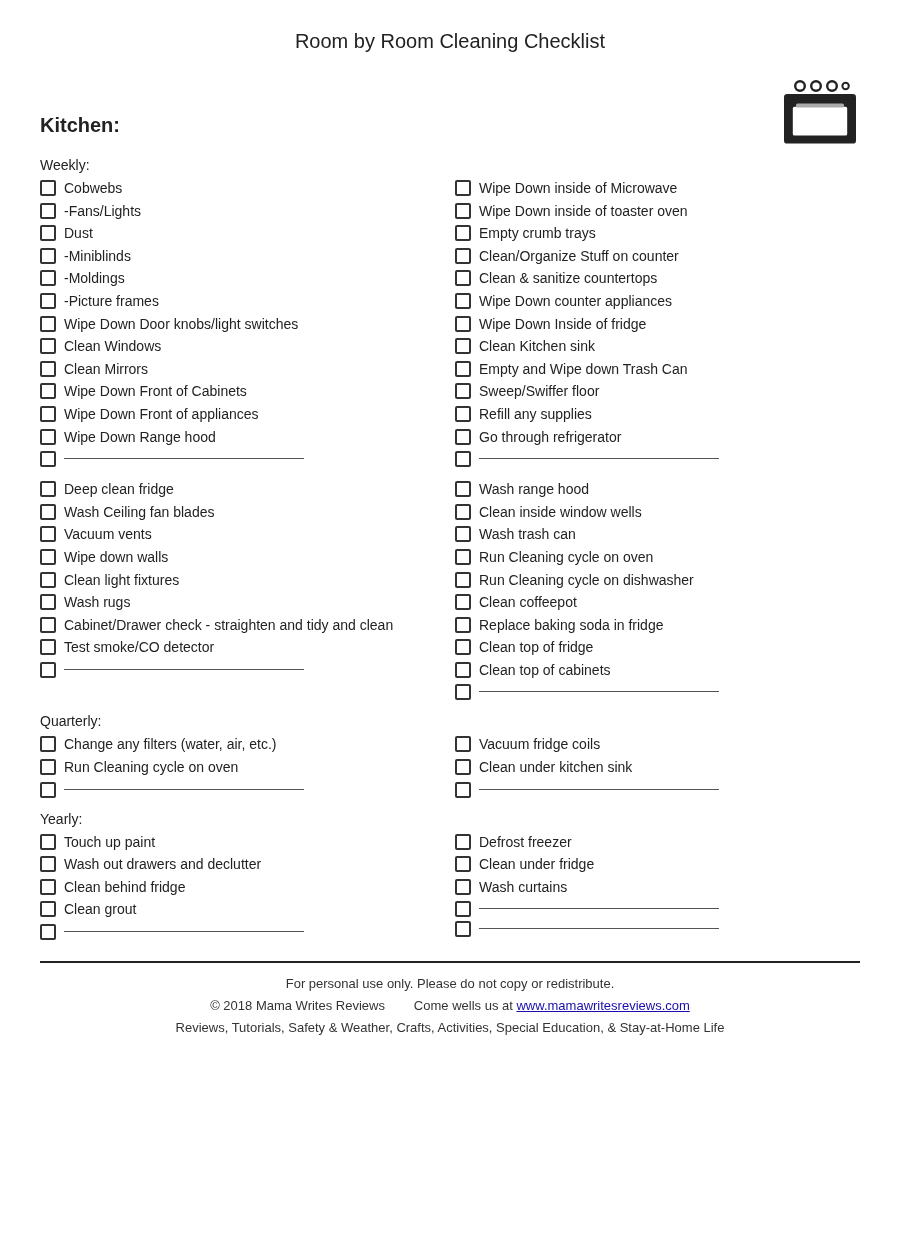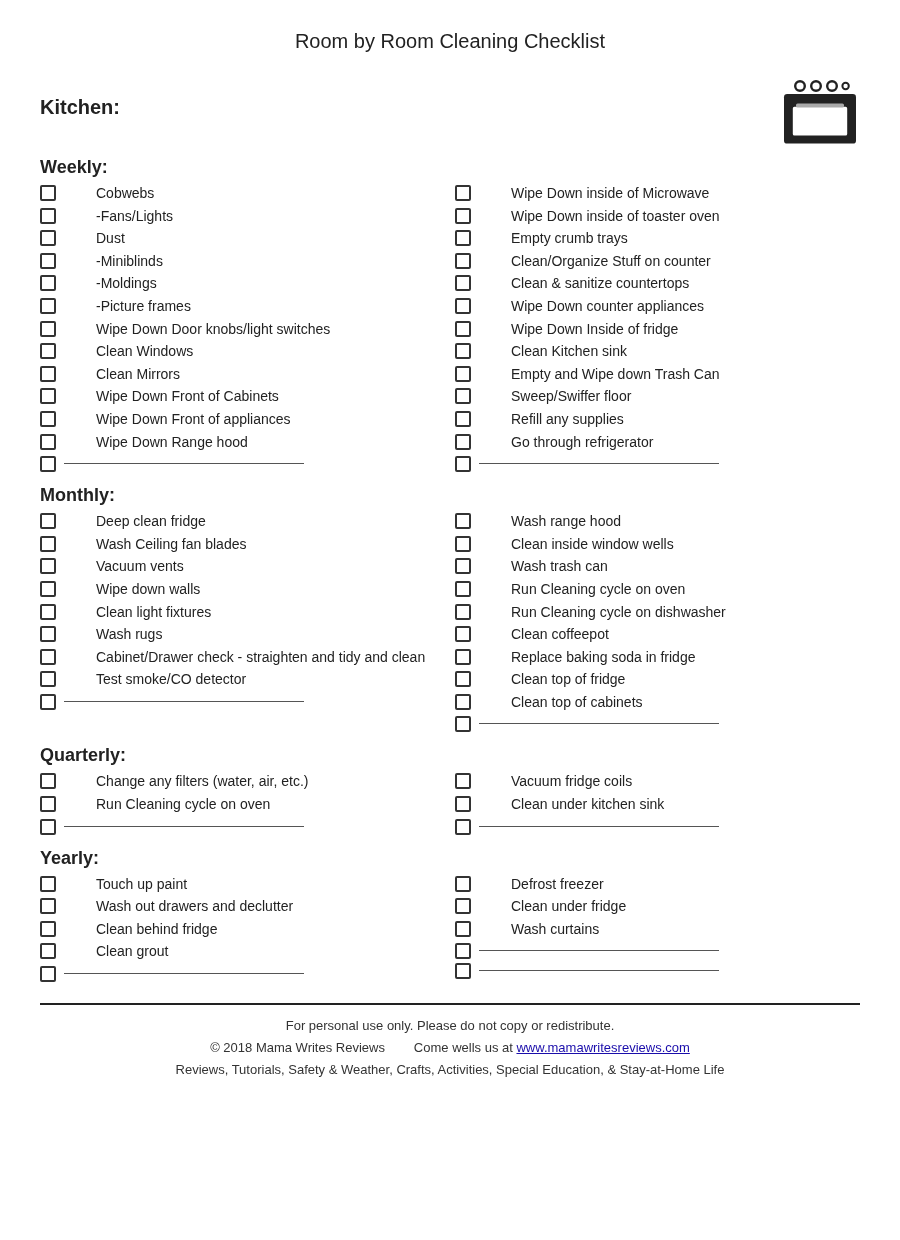--- a/index.html
+++ b/index.html
@@ -19,50 +19,49 @@
       margin-bottom: 24px;
     }
     .room-title {
       font-size: 20px;
       font-weight: bold;
       margin-bottom: 10px;
     }
     .kitchen-header {
       display: flex;
       justify-content: space-between;
-      align-items: center;
+      align-items: flex-end;
       margin-bottom: 6px;
     }
     .oven-icon {
       width: 80px;
       height: 70px;
     }
     .section-label {
-      font-weight: bold;
-      font-size: 18px;
+      font-weight: normal;
+      font-size: 14px;
       margin: 10px 0 6px 0;
     }
     .two-col {
       display: flex;
       gap: 0;
       margin-bottom: 4px;
     }
     .col {
       flex: 1;
       padding-left: 10px;
     }
     .col:first-child {
       padding-left: 0;
     }
     .checklist-item {
       display: flex;
       align-items: flex-start;
       margin-bottom: 3px;
       line-height: 1.4;
-      gap: 32px;
     }
     .checkbox {
       display: inline-block;
       width: 16px;
       height: 16px;
       border: 2px solid #333;
       border-radius: 2px;
       margin-right: 8px;
       flex-shrink: 0;
       margin-top: 1px;
@@ -232,21 +231,20 @@
         </div>
       <div class="blank-line">
           <span class="checkbox"></span>
           <span class="line"></span>
         </div>
     </div>
   </div>
 </div>
 
 <div style="margin-top:10px;">
-  <div class="section-label">Monthly:</div>
   <div class="two-col">
     <div class="col">
       <div class="checklist-item">
           <span class="checkbox"></span>
           <span class="item-text">Deep clean fridge</span>
         </div>
       <div class="checklist-item">
           <span class="checkbox"></span>
           <span class="item-text">Wash Ceiling fan blades</span>
         </div>

